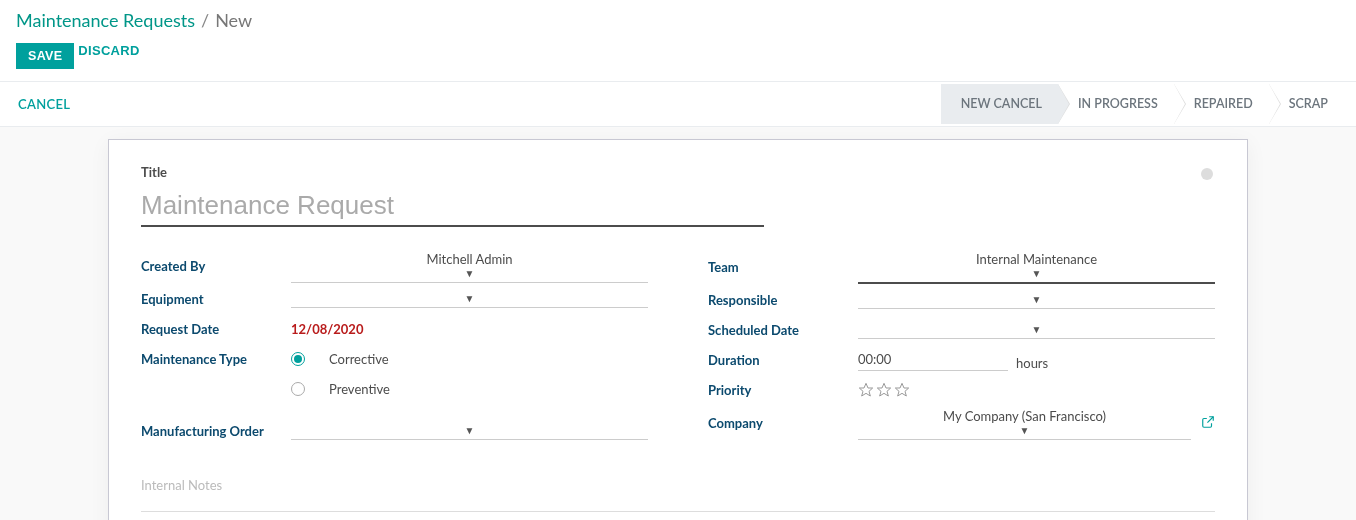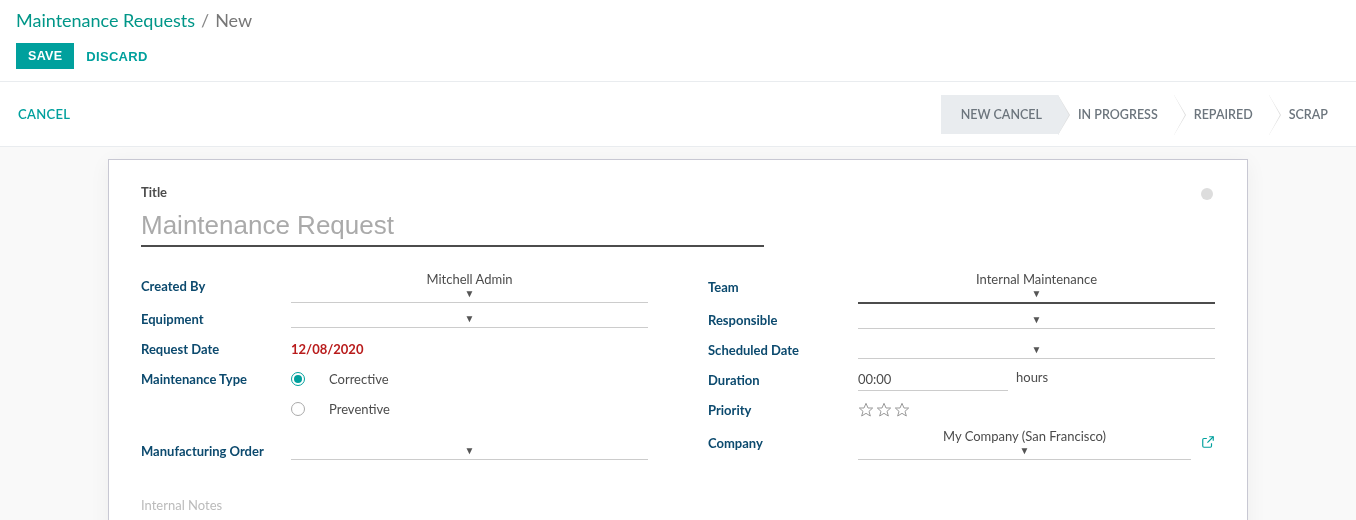--- a/index.html
+++ b/index.html
@@ -23,23 +23,23 @@
   cursor: pointer;
 }
 .breadcrumb-sep {
   color: #888;
 }
 .breadcrumb-current {
   color: #777;
 }
 .header-actions {
   display: flex;
-  gap: 12px;
+  gap: 4px;
   padding: 10px 0 12px 0;
-  align-items: center;
+  align-items: flex-start;
 }
 .btn-primary {
   background: #00a09d;
   color: #fff;
   border: none;
   padding: 6px 12px;
   font-weight: 700;
   font-size: 12.5px;
   letter-spacing: 0.3px;
   cursor: pointer;
@@ -48,24 +48,23 @@
   color: #00a09d;
   background: none;
   border: none;
   font-weight: 600;
   font-size: 13px;
   cursor: pointer;
   letter-spacing: 0.3px;
 }
 .statusbar {
   display: flex;
-  align-items: center;
   border-top: 1px solid #e9ecef;
   border-bottom: 1px solid #e9ecef;
-  padding: 12px 12px;
+  padding: 2px 12px;
   gap: 36px;
 }
 .statusbar-left {
   flex: 1;
 }
 .statusbar-cancel {
   color: #00a09d;
   font-weight: 600;
   font-size: 13px;
   padding: 12px 10px 12px 6px;
@@ -235,21 +234,21 @@
 }
 .chk.checked::after {
   content: '';
   width: 8px;
   height: 8px;
   border-radius: 50%;
   background: #00a09d;
 }
 .duration-row {
   display: flex;
-  align-items: flex-start;
+  align-items: flex-end;
   gap: 8px;
 }
 .duration-input {
   border: none;
   border-bottom: 1px solid #ccc;
   padding: 2px 0 3px 0;
   width: 150px;
   font-family: inherit;
   font-size: 13px;
   color: #4c4c4c;

